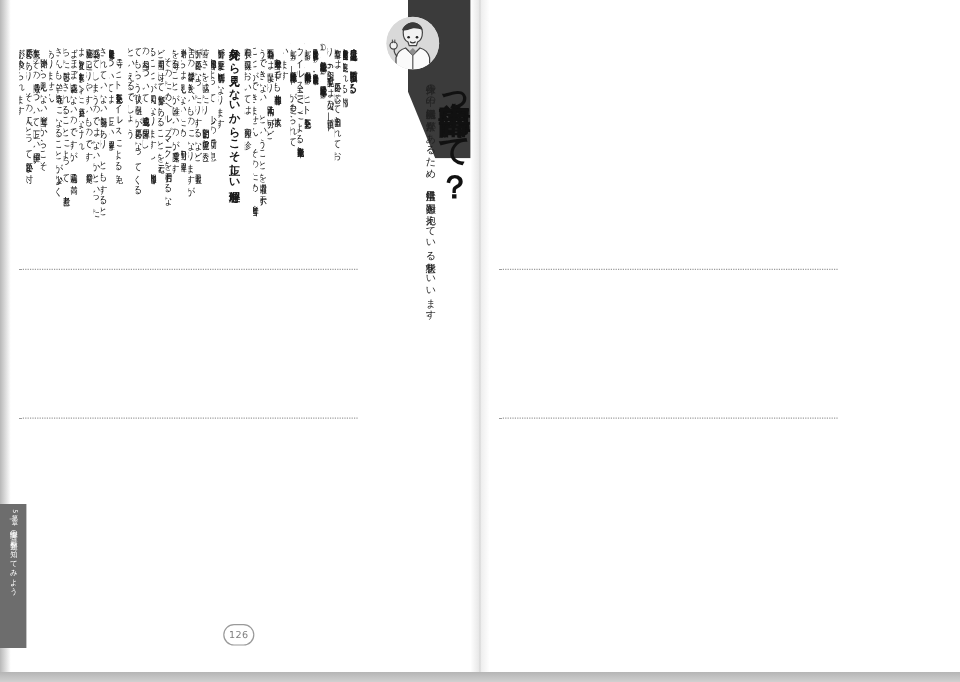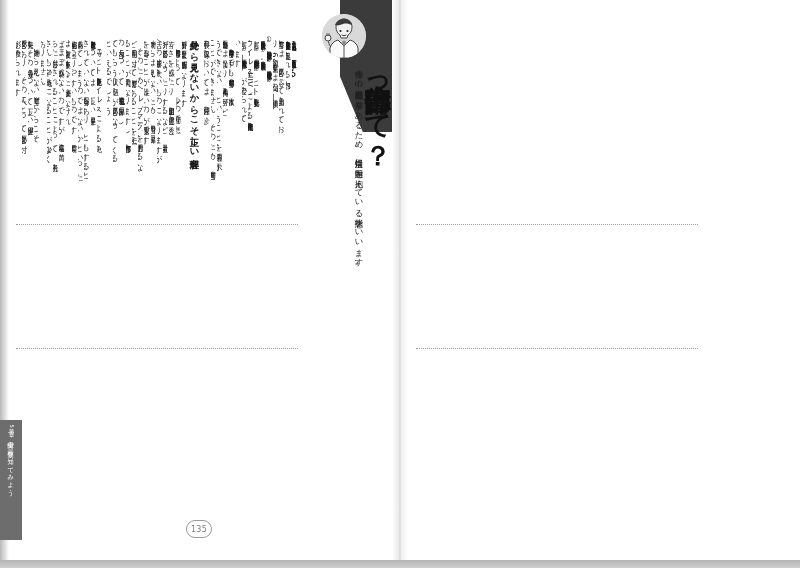--- a/index.html
+++ b/index.html
@@ -235,21 +235,21 @@
         <div class="col">ばほぼ感染しないのですが、偏見に満</div>
         <div class="col">ちた対応をされることによって、患者</div>
         <div class="col">さんも辛い気持ちになることが少なく</div>
         <div class="col">ありません。</div>
         <div class="col">　外側から見えない障害だからこそ、</div>
         <div class="col">疾患とその特徴について正しい理解が</div>
         <div class="col">必要であり、その人にとって必要な対</div>
         <div class="col">応が求められます。</div>
       </div>
 
-    <div class="folio" id="folio-left">135</div>
+    <div class="folio" id="folio-left">126</div>
   <div class="dotted-rule" style="left: 16px; width: 282px; top: 224px;"></div>
       <div class="dotted-rule" style="left: 16px; width: 282px; top: 348px;"></div>
     </div>
 
   <div class="page" id="page-right">
 
   <div class="dotted-rule" style="left: 16px; width: 282px; top: 224px;"></div>
       <div class="dotted-rule" style="left: 16px; width: 282px; top: 348px;"></div>
     </div>
 

